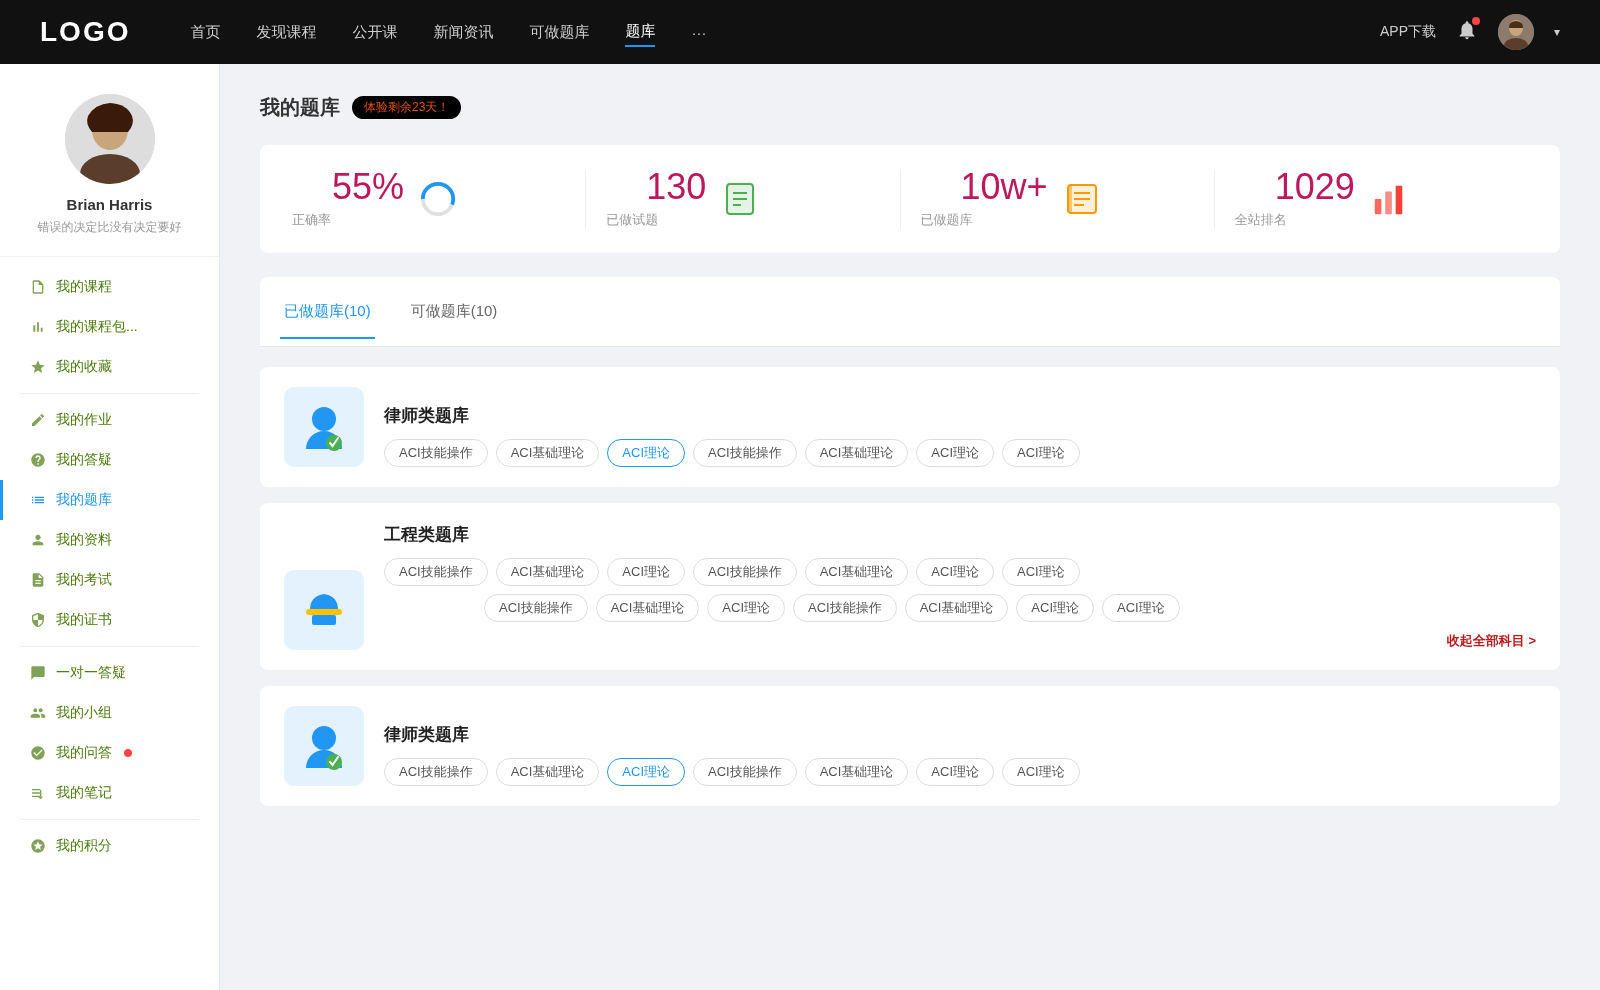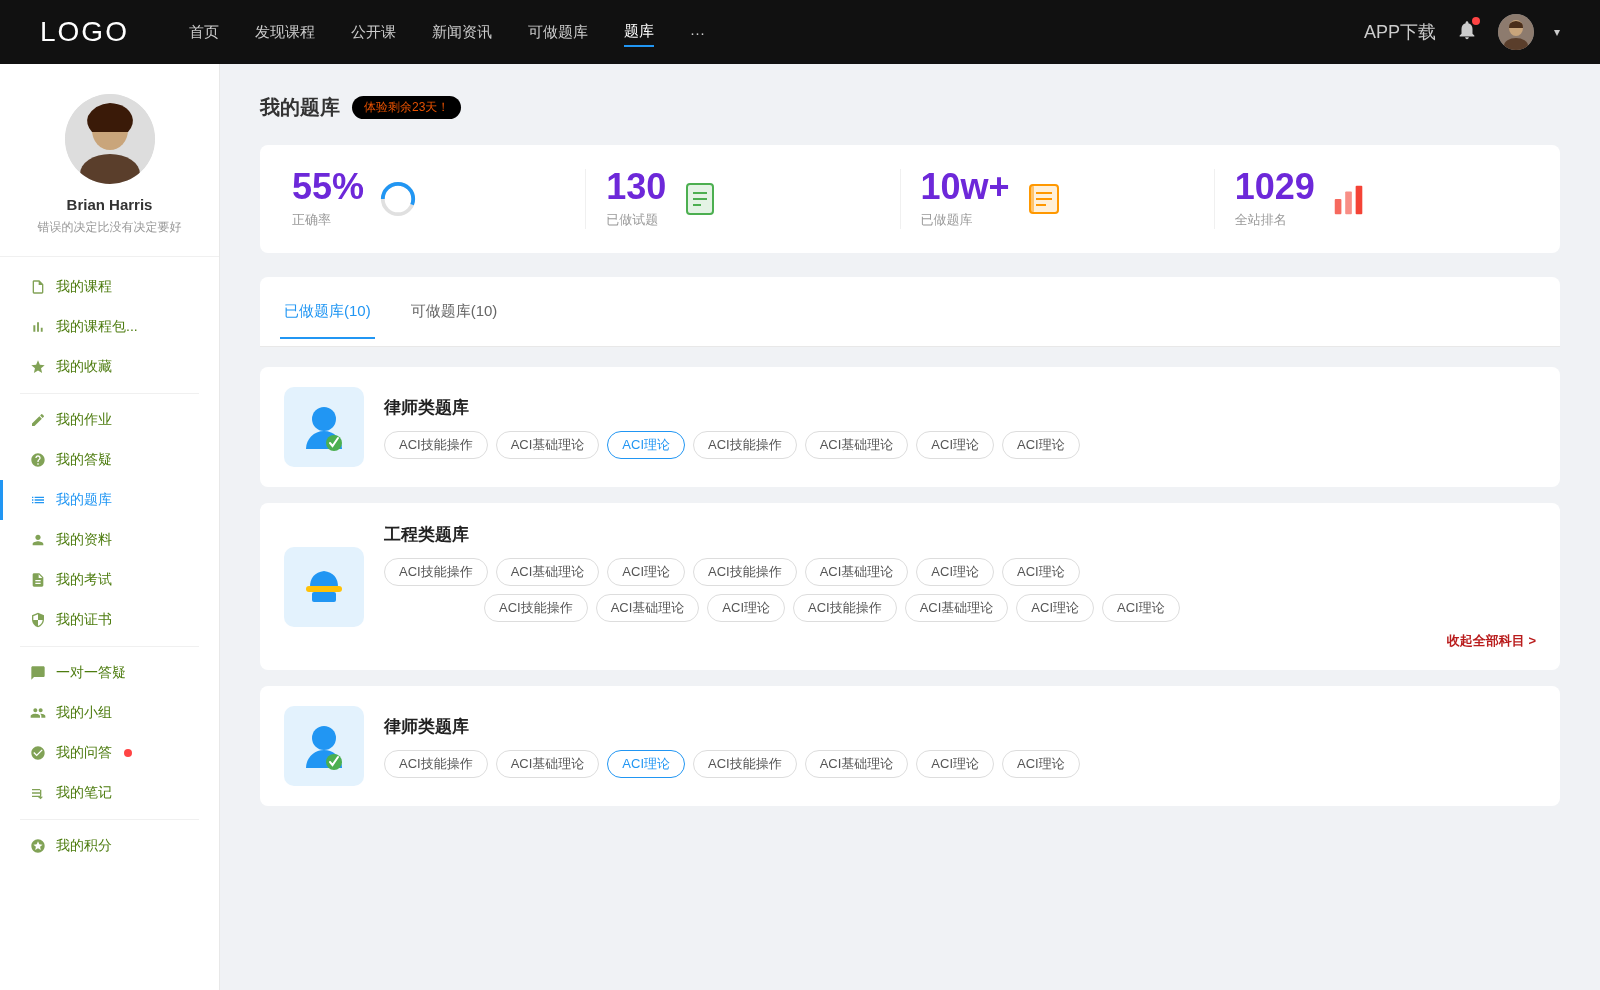--- a/index.html
+++ b/index.html
@@ -11,21 +11,21 @@
       height: 64px;
       display: flex;
       align-items: center;
       padding: 0 40px;
       position: relative;
       z-index: 10;
     }
     .header-logo {
       color: #fff;
       font-size: 28px;
-      font-weight: normal;
+      font-weight: bold;
       letter-spacing: 2px;
       margin-right: 60px;
     }
     .header-nav {
       display: flex;
       align-items: center;
       gap: 36px;
       flex: 1;
     }
     .header-nav-item {
@@ -38,21 +38,21 @@
       color: #fff;
       border-bottom: 2px solid #2196f3;
     }
     .header-right {
       display: flex;
       align-items: center;
       gap: 20px;
     }
     .header-app-download {
       color: #ccc;
-      font-size: 18px;
+      font-size: 14px;
       cursor: pointer;
     }
     .header-bell {
       color: #ccc;
       font-size: 20px;
       cursor: pointer;
       position: relative;
     }
     .header-bell-dot {
       position: absolute;
@@ -213,23 +213,24 @@
       display: flex;
       align-items: center;
       gap: 14px;
       padding: 0 20px;
       border-right: 1px solid #f0f0f0;
     }
     .stat-item:first-child { padding-left: 0; }
     .stat-item:last-child { border-right: none; }
     .stat-value {
       font-size: 36px;
-      font-weight: 700;
-      color: #6d28d9;
+      font-weight: 400;
+      color: #be185d;
       line-height: 1;
+      margin-left: 40px;
     }
     .stat-label {
       font-size: 13px;
       color: #999;
       margin-top: 6px;
     }
     .stat-icon {
       width: 40px;
       height: 40px;
       display: flex;
@@ -265,21 +266,21 @@
 
     
     .qbank-section {
       background: #fff;
       border-radius: 8px;
       margin-bottom: 16px;
       padding: 20px 24px;
     }
     .qbank-header {
       display: flex;
-      align-items: center;
+      align-items: flex-end;
       gap: 20px;
     }
     .qbank-icon-wrap {
       width: 80px;
       height: 80px;
       background: #e3f2fd;
       border-radius: 10px;
       display: flex;
       align-items: center;
       justify-content: center;

